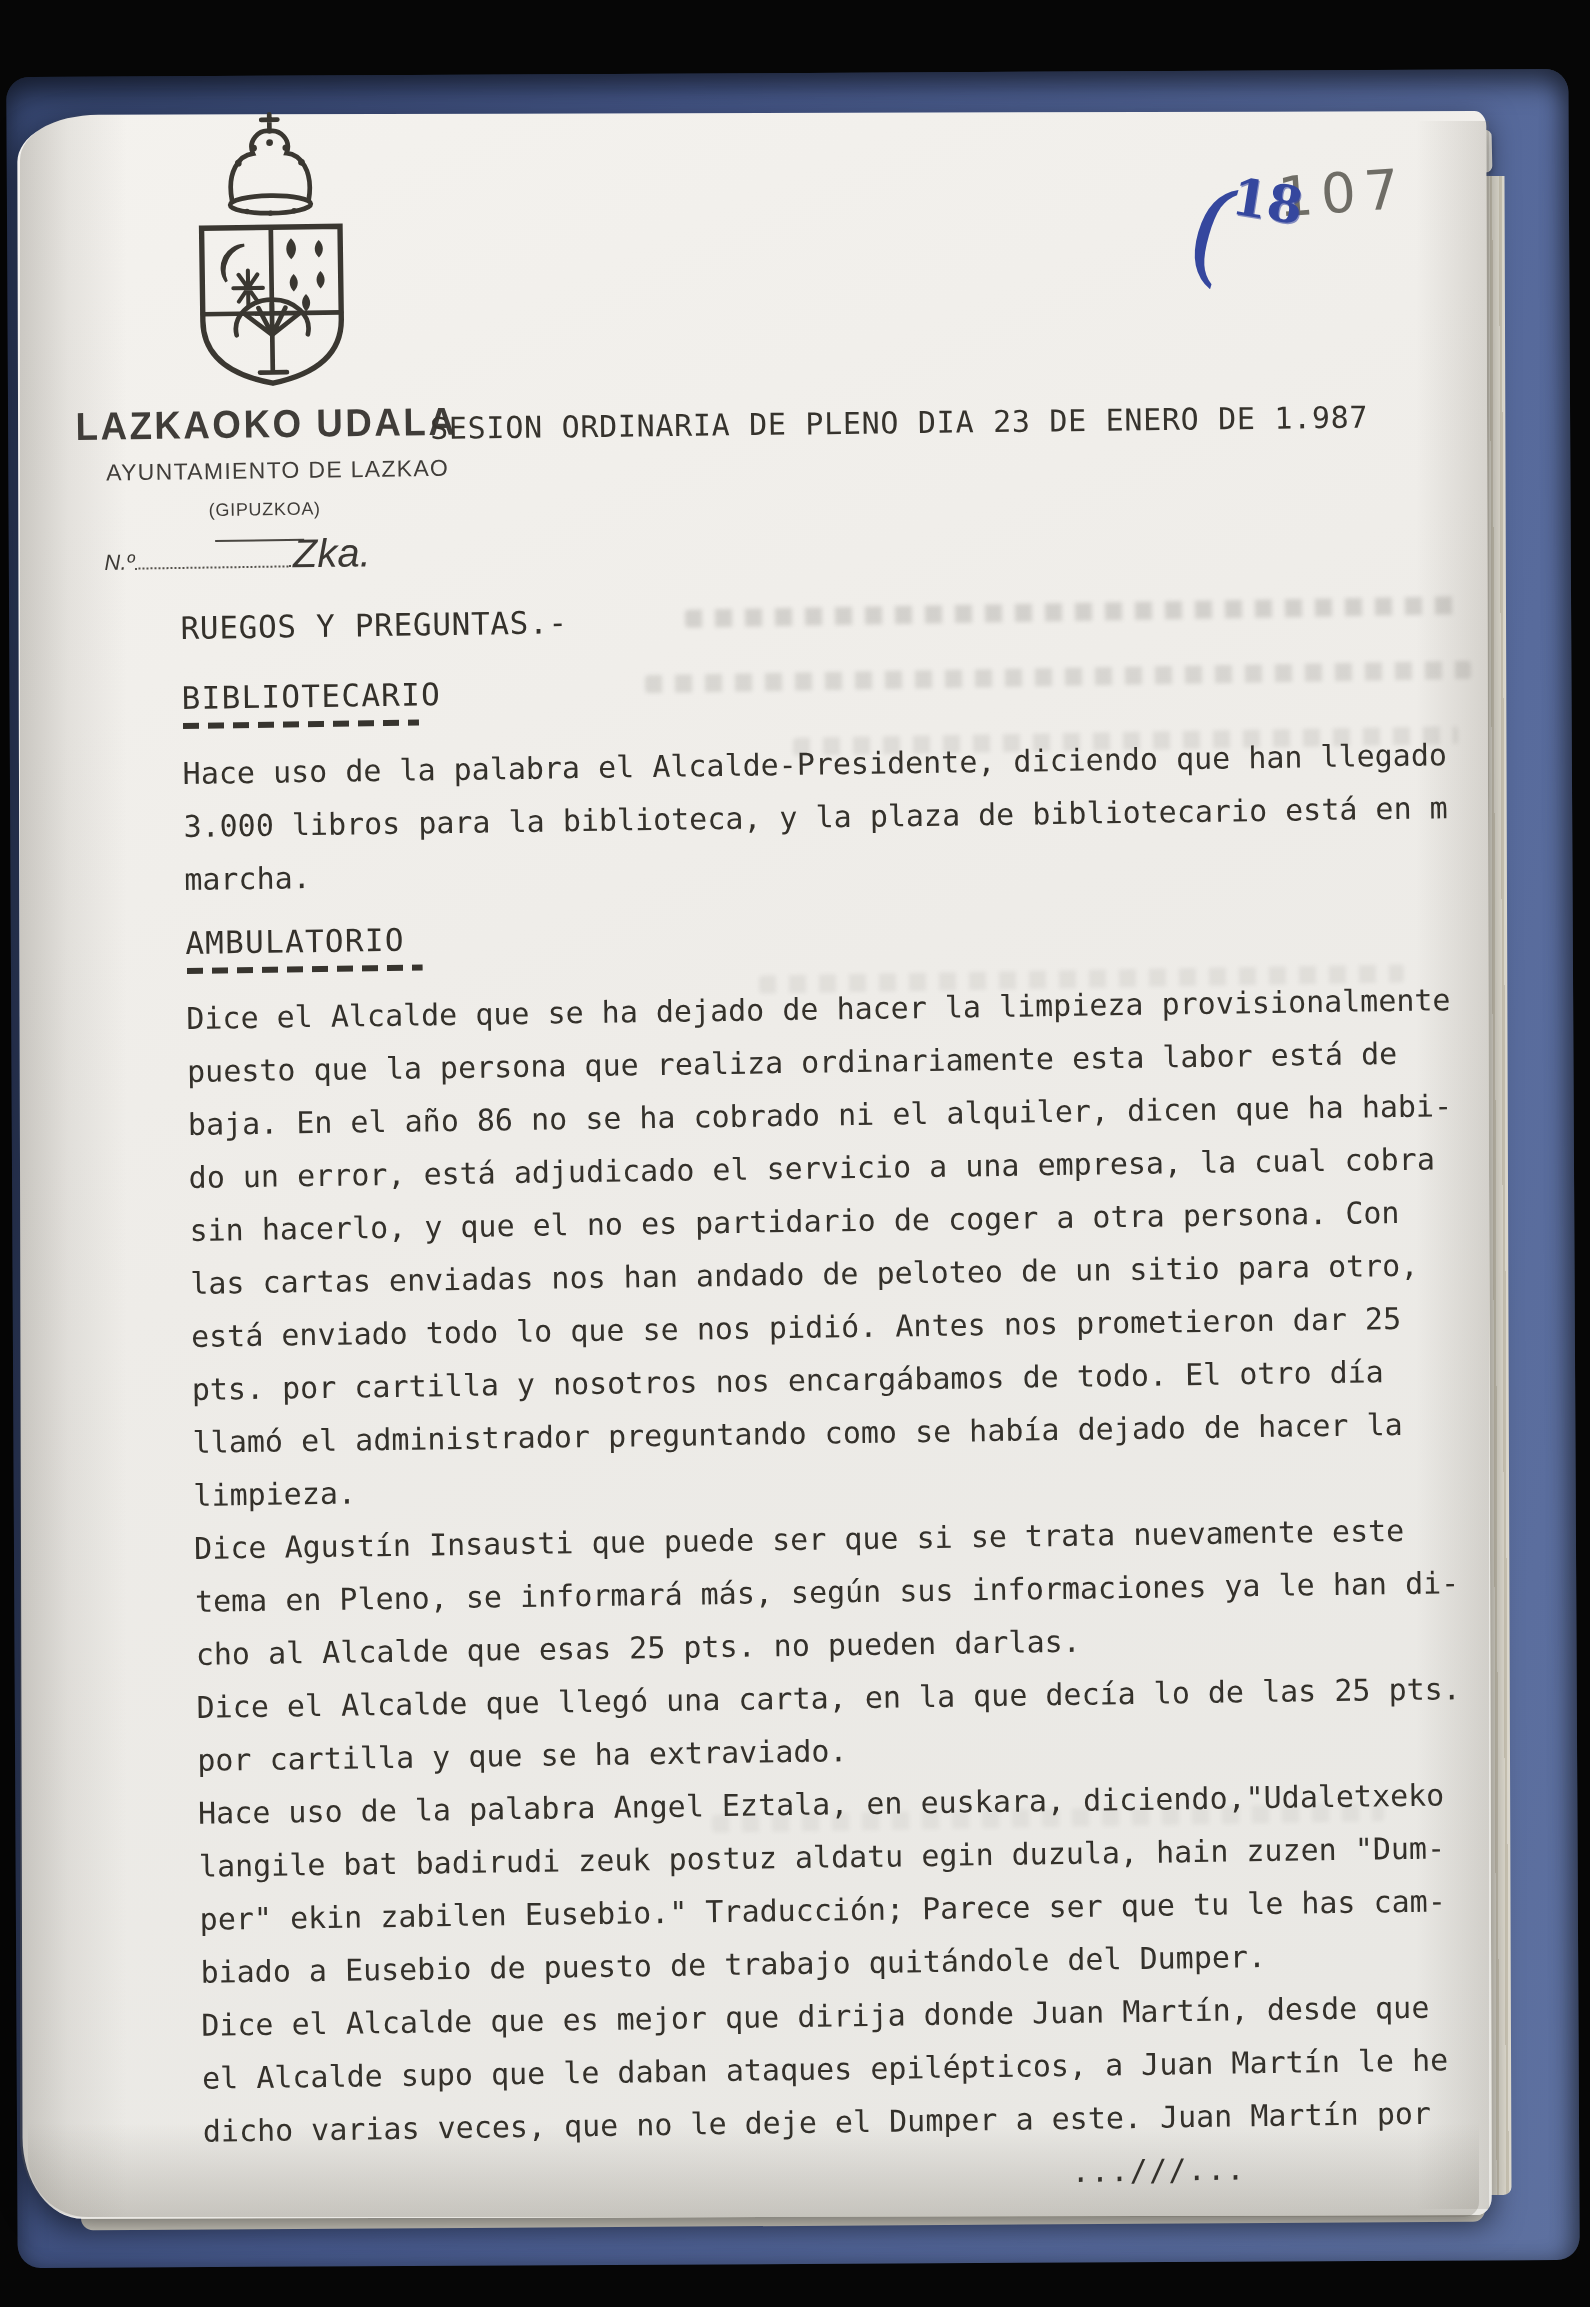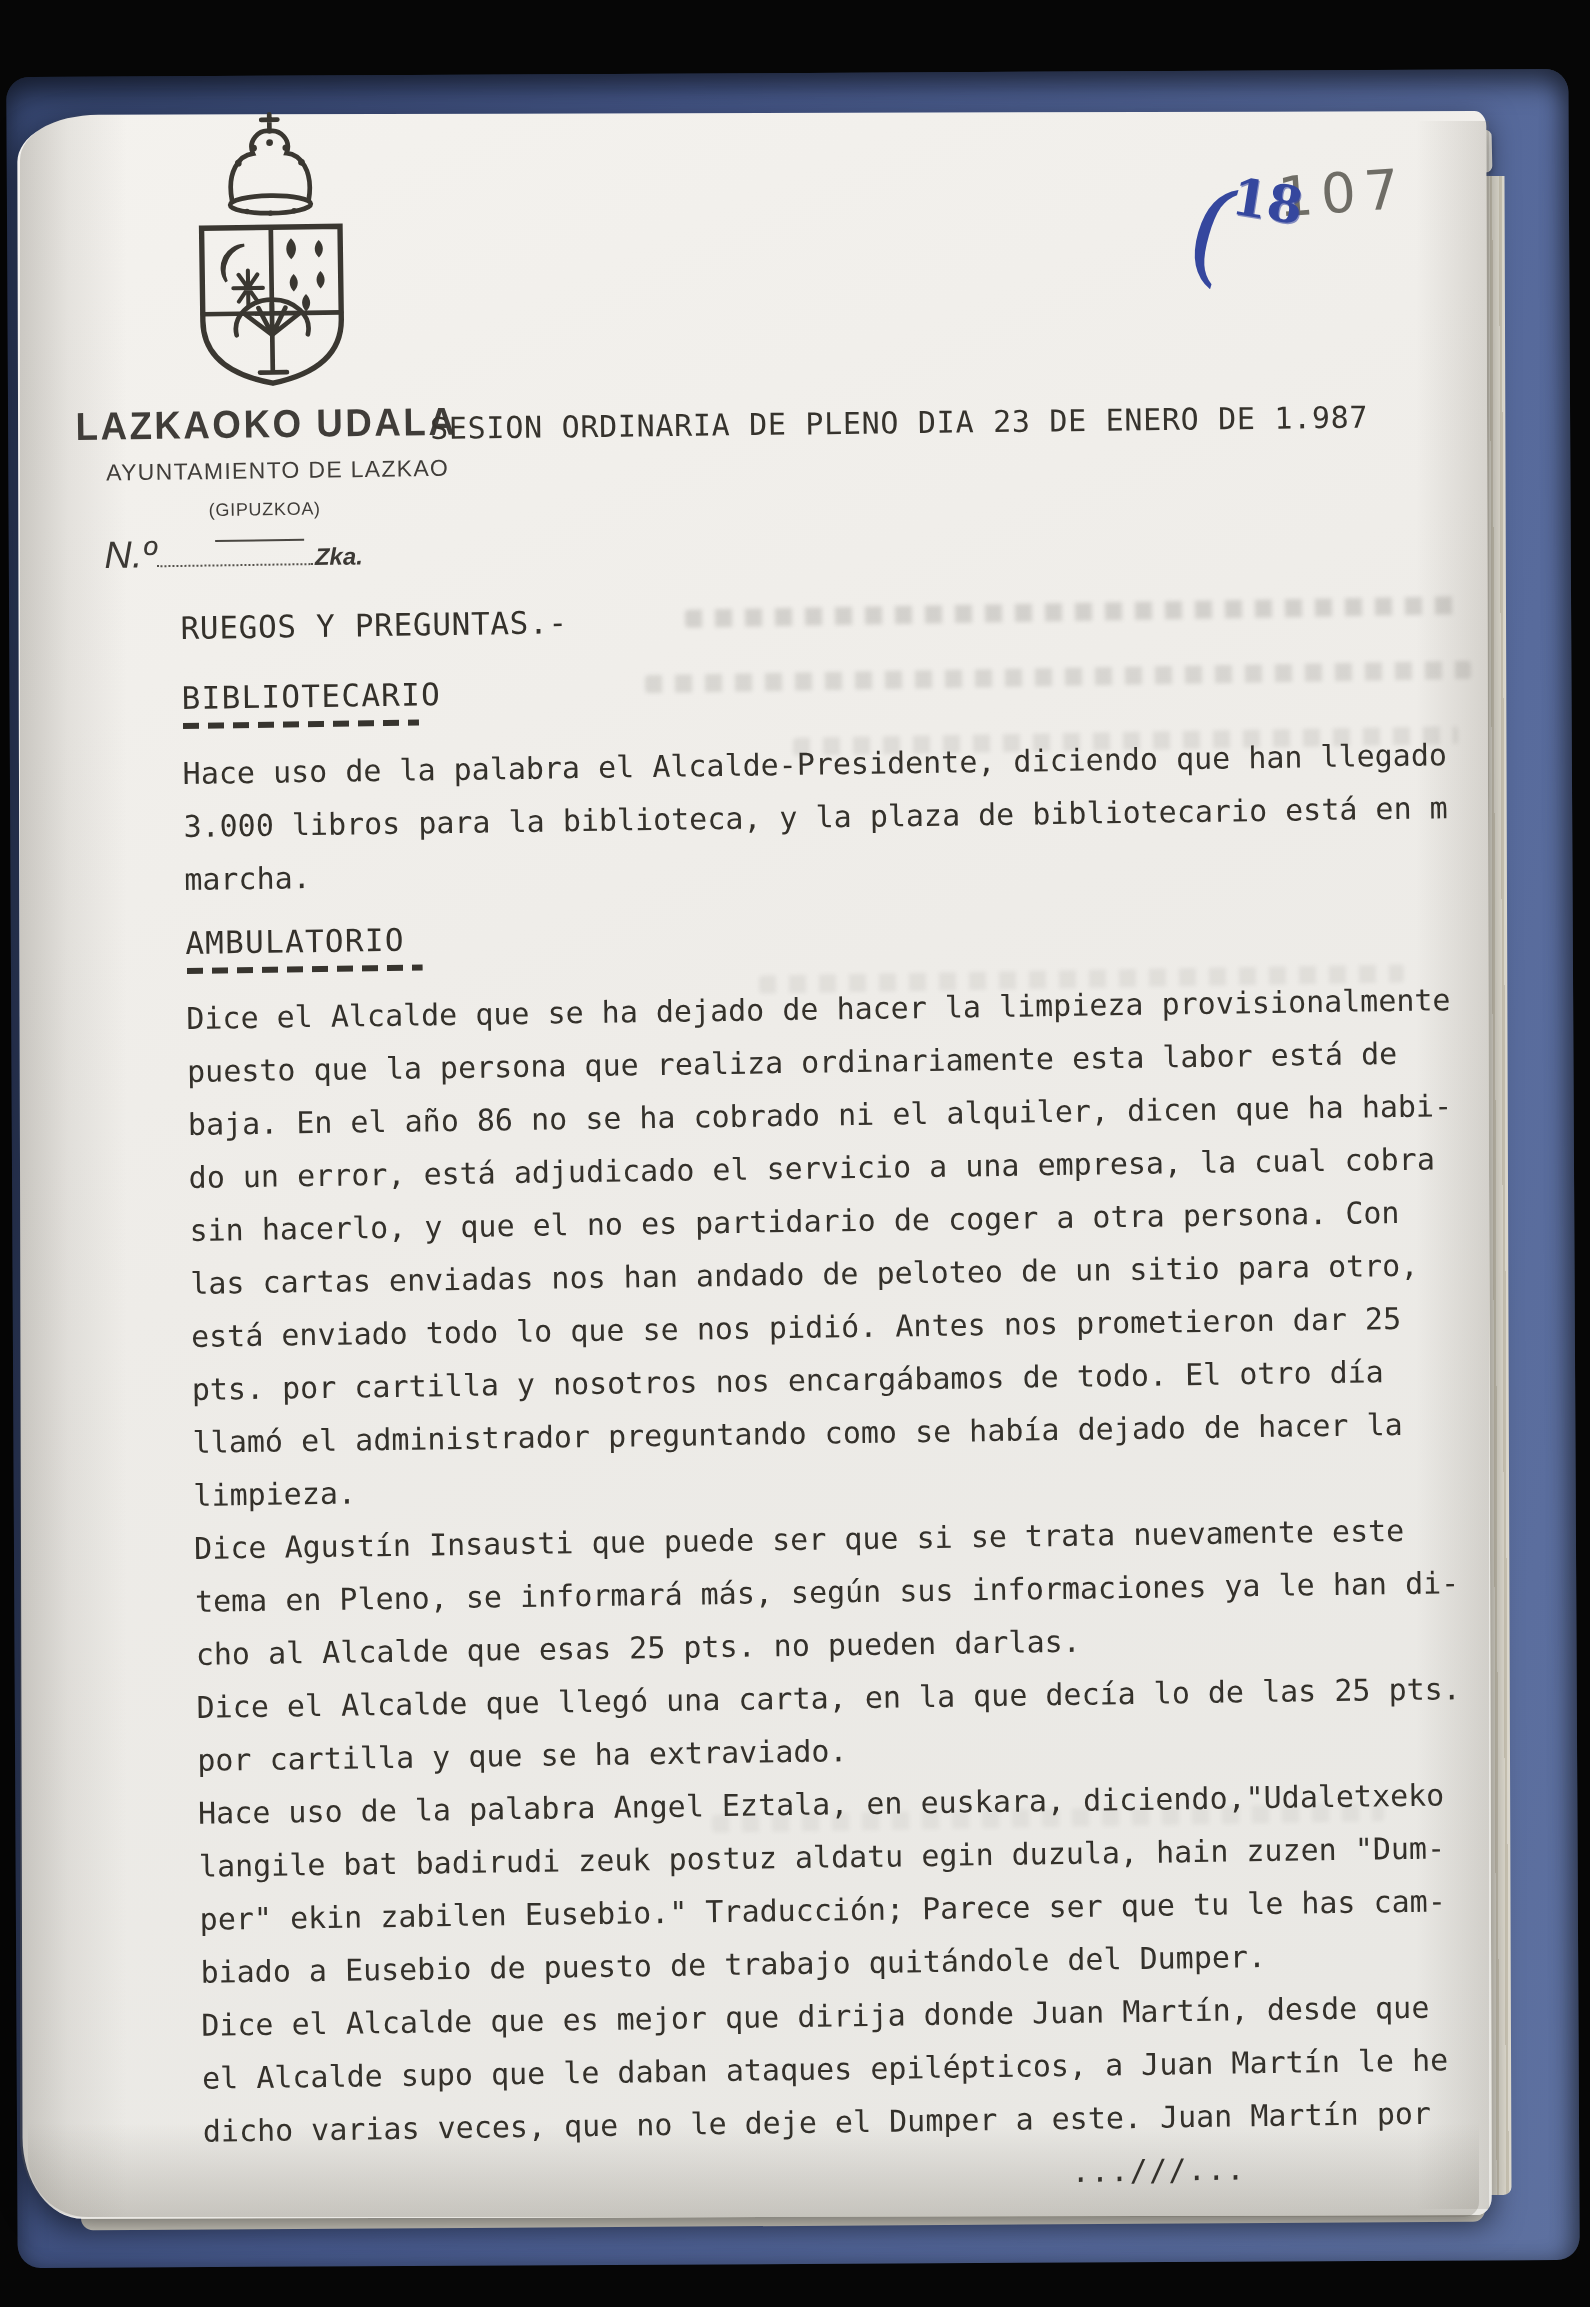--- a/index.html
+++ b/index.html
@@ -57,23 +57,23 @@
   
   .letterhead{left:71px;top:101px;transform:rotate(-0.8deg);transform-origin:0 0;color:#403d39;}
   .crest{display:block;margin-left:114px;}
   .org-eu{font-size:39px;font-weight:bold;letter-spacing:2.7px;transform:scaleX(.94);transform-origin:0 0;
           margin-top:15px;white-space:nowrap;}
   .org-es{font-size:23px;letter-spacing:1.3px;margin:10.7px 0 0 30px;white-space:nowrap;}
   .province{font-size:18px;letter-spacing:0.7px;margin:15px 0 0 132px;}
   .rule{width:89px;height:2.7px;background:#4a4742;margin:19px 0 0 138px;}
   .number-line{left:104px;top:534px;transform:rotate(-0.8deg);transform-origin:0 0;
     font-style:italic;color:#3c3935;white-space:nowrap;}
-  .number-prefix{font-size:38px;}
+  .number-prefix{font-size:22px;}
   .dotline{display:inline-block;width:156px;height:20px;border-bottom:2.7px dotted #55524c;margin:0 1.3px;}
-  .number-suffix{font-size:24px;font-weight:bold;}
+  .number-suffix{font-size:40px;font-weight:normal;}
 
   
   .typed{font-family:"DejaVu Sans Mono","Liberation Mono",monospace;color:#34312b;}
   .session-title{left:430px;top:411px;font-size:30px;letter-spacing:0.7px;white-space:nowrap;
     transform:rotate(-0.7deg);transform-origin:0 0;color:#36332d;}
   .typed-body{left:180px;top:591px;width:1337px;padding-top:10.7px;
     transform:rotate(-0.85deg);transform-origin:0 0;}
   .tline{font-size:30px;line-height:53px;white-space:pre;}
   .section-title{font-size:31px;line-height:53px;letter-spacing:0.7px;margin-bottom:23px;white-space:pre;}
   .heading{font-size:31px;line-height:40px;letter-spacing:1.3px;white-space:pre;}

